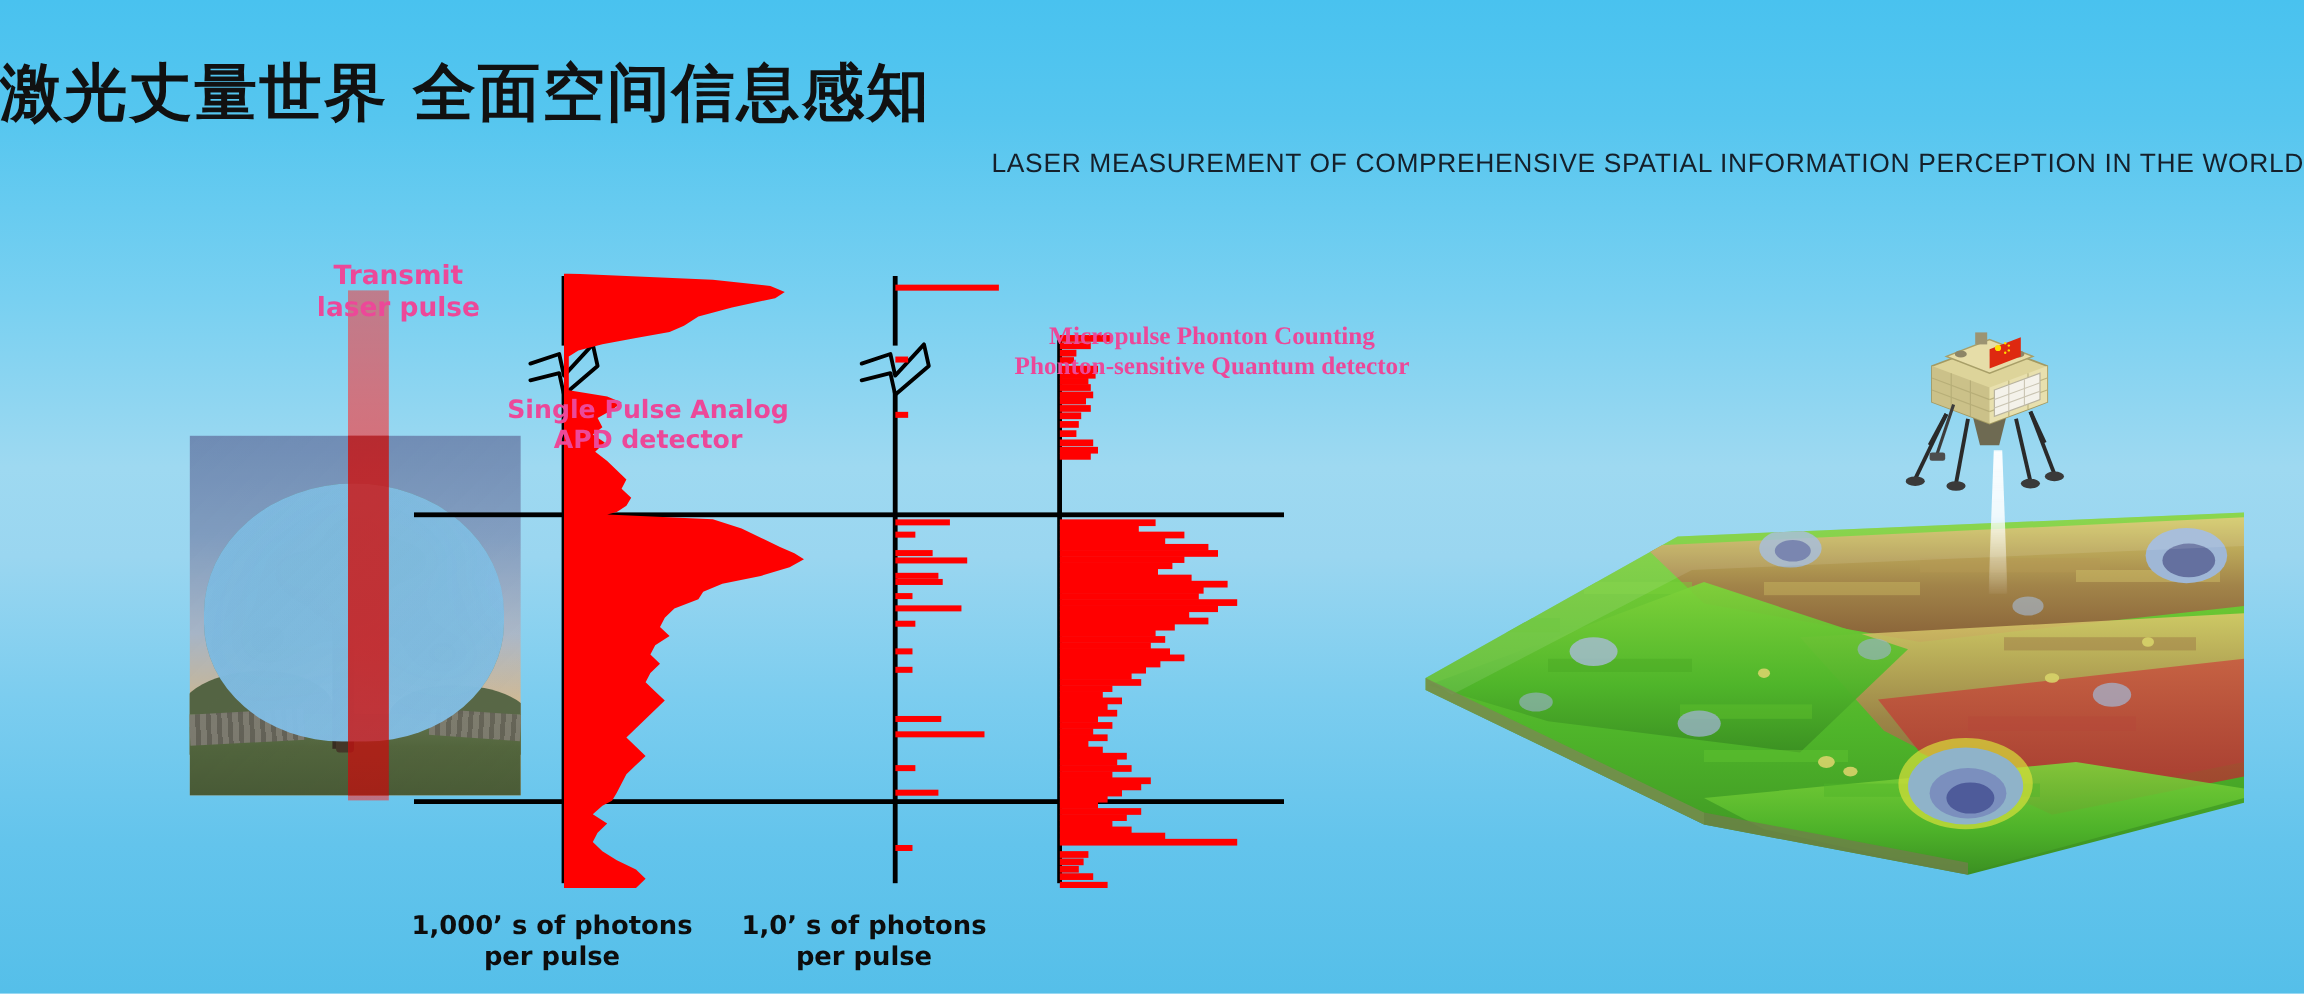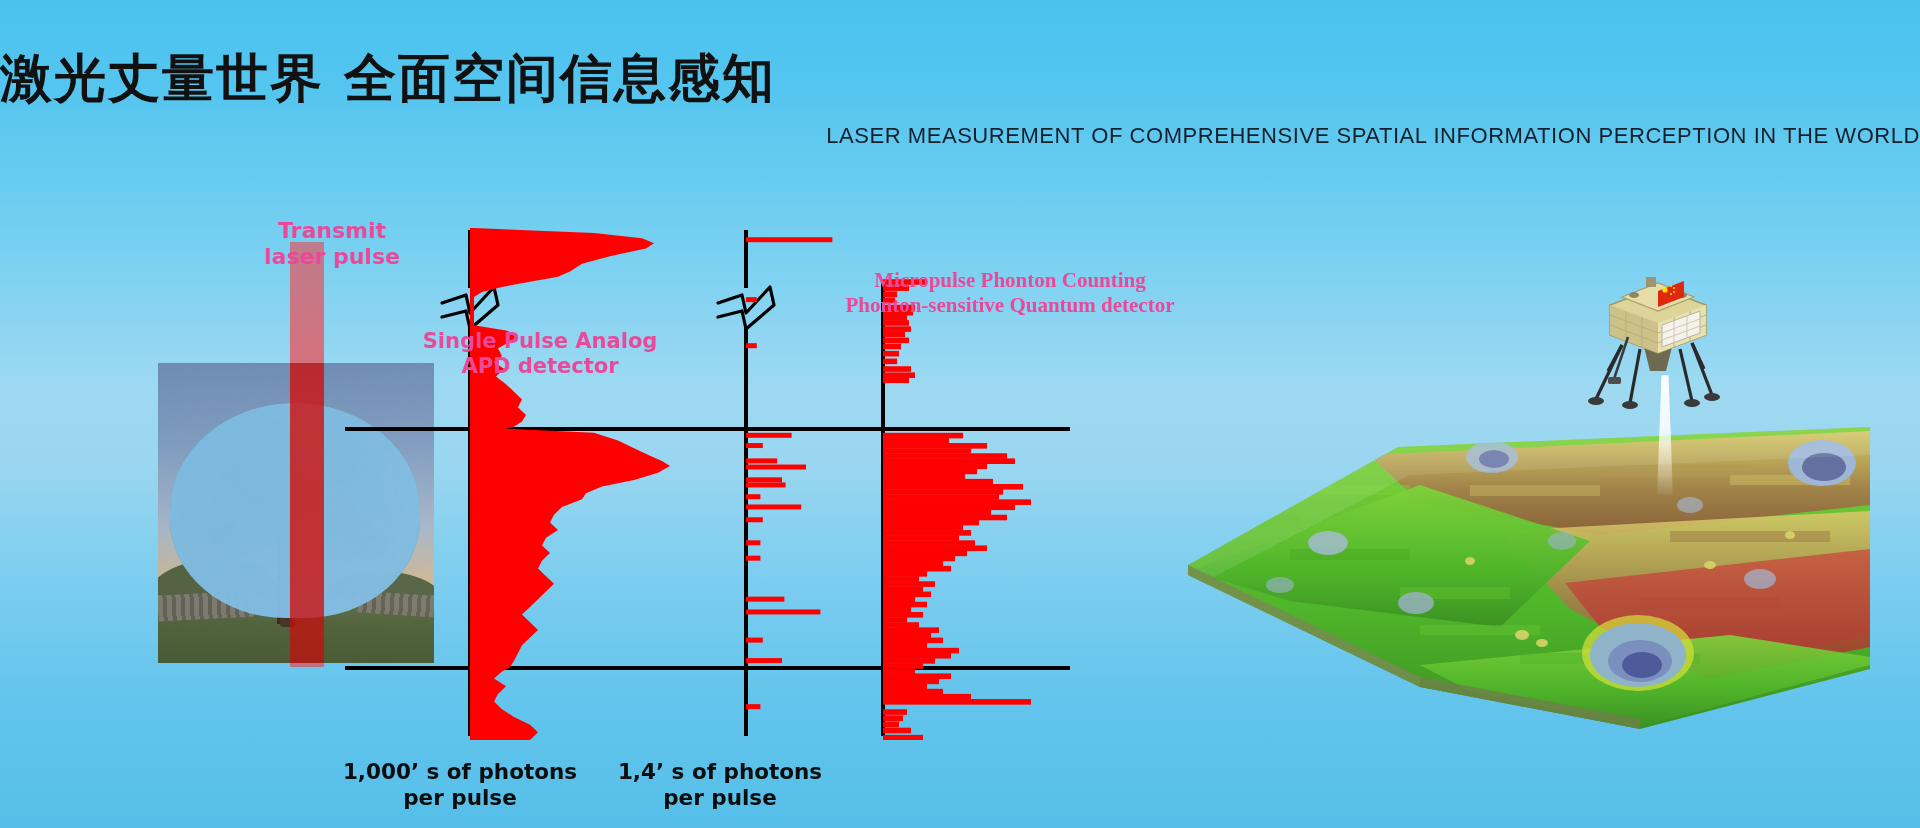--- a/index.html
+++ b/index.html
@@ -309,21 +309,21 @@
       </g>
   </svg>
 
   <div class="lbl lbl-single">Single Pulse Analog
 APD detector</div>
   <div class="lbl lbl-micro">Micropulse Phonton Counting
 Phonton-sensitive Quantum detector</div>
 
   <div class="axlabel ax1">1,000’ s of photons
 per pulse</div>
-  <div class="axlabel ax2">1,4’ s of photons
+  <div class="axlabel ax2">1,0’ s of photons
 per pulse</div>
 
   <div id="scene">
 
     <svg id="dem" viewBox="0 0 700 420">
       <defs>
         <linearGradient id="gLow" x1="0" y1="0" x2="0" y2="1">
           <stop offset="0%" stop-color="#9fb7d6"></stop>
           <stop offset="55%" stop-color="#6d7fb4"></stop>
           <stop offset="100%" stop-color="#4a5590"></stop>

